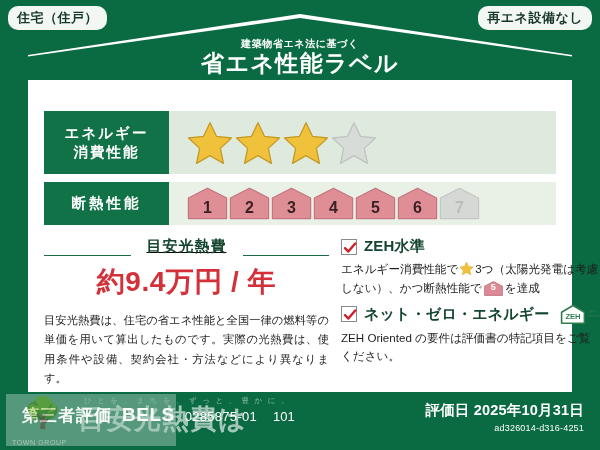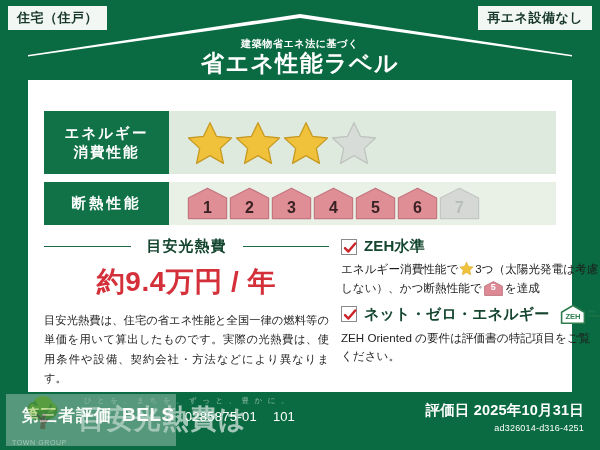--- a/index.html
+++ b/index.html
@@ -19,20 +19,21 @@
     position: absolute;
     top: 6px;
     background: #f2f7f4;
     color: #16362a;
     font-weight: bold;
     font-size: 13px;
     letter-spacing: .5px;
     padding: 5px 9px 6px;
     line-height: 1;
     white-space: nowrap;
+    border-radius: 10px;
   }
   #badge-left  { left: 8px; }
   #badge-right { right: 8px; }
 
   
   .roof {
     position: absolute;
     left: 28px; right: 28px;
     top: 14px;
     height: 66px;
@@ -126,22 +127,23 @@
   
   .lower {
     display: flex;
     margin: 10px 16px 0 16px;
     gap: 12px;
   }
   .lower-left  { flex: 0 0 285px; }
   .lower-right { flex: 1 1 auto; padding-top: 2px; }
 
   .cost-head {
-    display: flex; align-items: center; gap: 16px;
+    display: flex; align-items: flex-end; gap: 16px;
     margin-top: 2px;
+    text-decoration: underline;
   }
   .cost-head .rule { flex: 1 1 auto; height: 1px; background: #1c6b46; }
   .cost-head .txt {
     font-size: 15px; font-weight: bold; color: #14452f; letter-spacing: 1px;
     white-space: nowrap;
   }
   .cost-amount {
     text-align: center;
     color: #d4303a;
     font-weight: bold;

